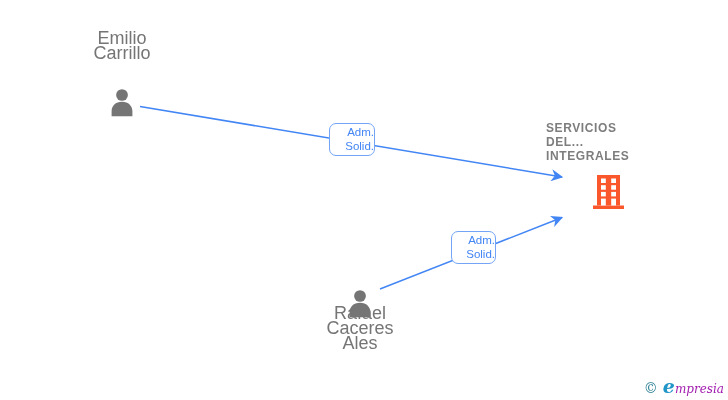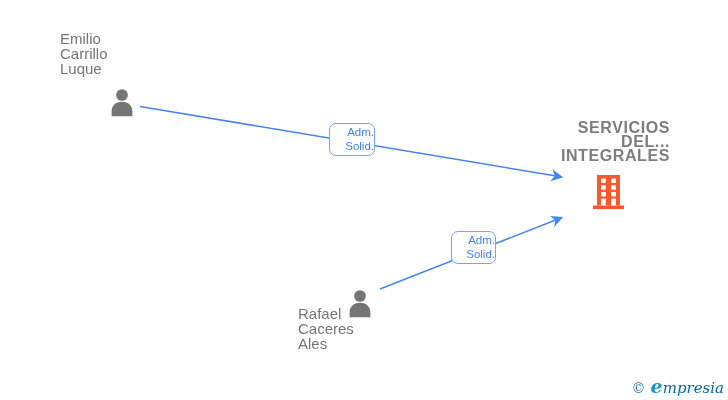--- a/index.html
+++ b/index.html
@@ -3,64 +3,63 @@
 <meta charset="utf-8">
 <style>
   html,body{margin:0;padding:0;background:#fff;}
   .stage{
     position:relative;width:728px;height:400px;background:#ffffff;
     overflow:hidden;font-family:"Liberation Sans",sans-serif;
   }
   .edges-svg{position:absolute;left:0;top:0;width:728px;height:400px;}
   .abs{position:absolute;}
   .node-label{
-    color:#757575;font-size:15px;line-height:15px;text-align:left;
+    color:#757575;font-size:18px;line-height:15px;text-align:center;
     width:124px;
   }
   .node-label span{display:block;}
   .company-label{
-    color:#7d7d7d;font-size:16px;font-weight:bold;letter-spacing:0.6px;
-    line-height:14px;text-align:right;width:124px;
+    color:#7d7d7d;font-size:12px;font-weight:bold;letter-spacing:0.6px;
+    line-height:14px;text-align:left;width:124px;
   }
   .company-label span{display:block;}
   .edge-label{
     box-sizing:border-box;background:#ffffff;border:1.5px solid #74a4f5;
     border-radius:7px;color:#4285f4;font-size:11.5px;line-height:13.5px;
     display:flex;flex-direction:column;align-items:flex-end;justify-content:center;
     text-align:center;
   }
   .edge-label span{display:block;}
   .watermark{
     position:absolute;right:4px;bottom:3px;
     font-family:"DejaVu Serif",serif;font-style:italic;
     display:flex;align-items:baseline;white-space:nowrap;
   }
   .wm-copy{color:#2d8093;font-style:normal;font-size:14px;margin-right:5px;}
   .wm-e{color:#2095c7;font-size:19px;font-weight:bold;}
-  .wm-rest{color:#0369a1;font-size:15px;}
+  .wm-rest{color:#a21caf;font-size:12px;}
 </style>
 </head>
 <body>
 
 <div class="stage">
 
   <svg class="edges-svg" viewBox="0 0 728 400" xmlns="http://www.w3.org/2000/svg">
     <defs>
       <marker id="arrowhead" viewBox="0 0 10 10" refX="9" refY="5" markerWidth="8" markerHeight="8" orient="auto">
         <path d="M0,0 L10,5 L0,10 L3,5 Z" fill="#4285f4"></path>
       </marker>
     </defs>
     <line x1="140" y1="106.5" x2="562" y2="177" stroke="#4285f4" stroke-width="1.5" marker-end="url(#arrowhead)"></line>
     <line x1="380" y1="289" x2="562" y2="217.5" stroke="#4285f4" stroke-width="1.5" marker-end="url(#arrowhead)"></line>
   </svg>
 
   <div class="abs node-label" style="left:60px;top:31px;">
     <span>Emilio</span>
     <span>Carrillo</span>
-    <span>Luque</span>
   </div>
   <div class="abs" style="left:106px;top:87px;width:32px;height:32px;">
     <svg width="32" height="32" viewBox="0 0 24 24">
       <circle cx="12" cy="6" r="4.4" fill="#757575"></circle>
       <path d="M12 11.1c-4.9 0-7.8 3.2-7.8 7V22h15.6v-3.9c0-3.8-2.9-7-7.8-7z" fill="#757575"></path>
     </svg>
   </div>
 
   <div class="abs" style="left:344px;top:288px;width:32px;height:32px;">
     <svg width="32" height="32" viewBox="0 0 24 24">

